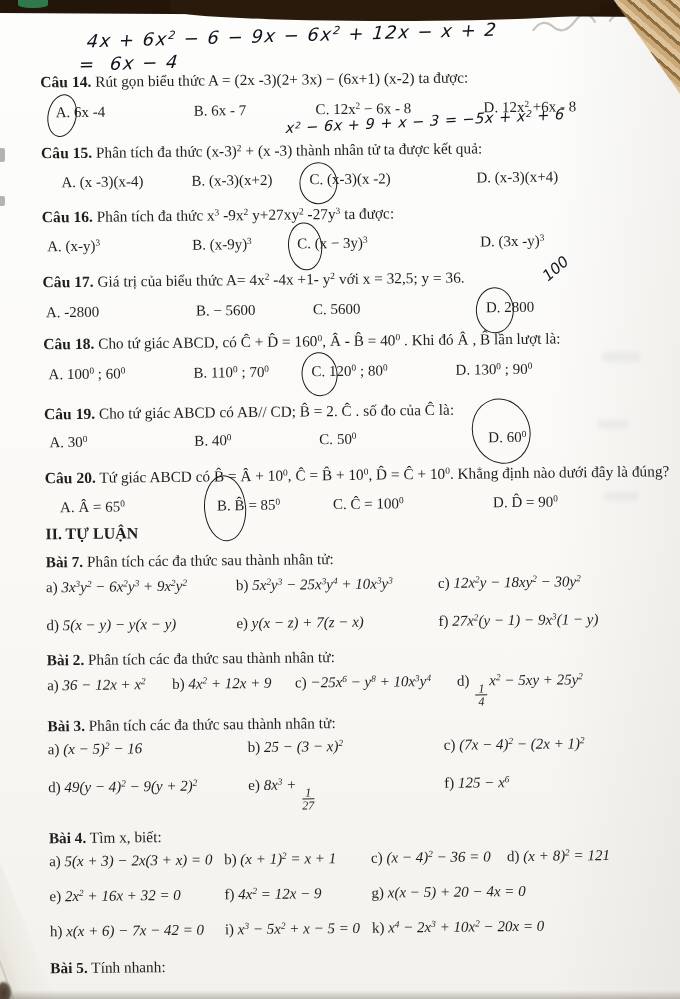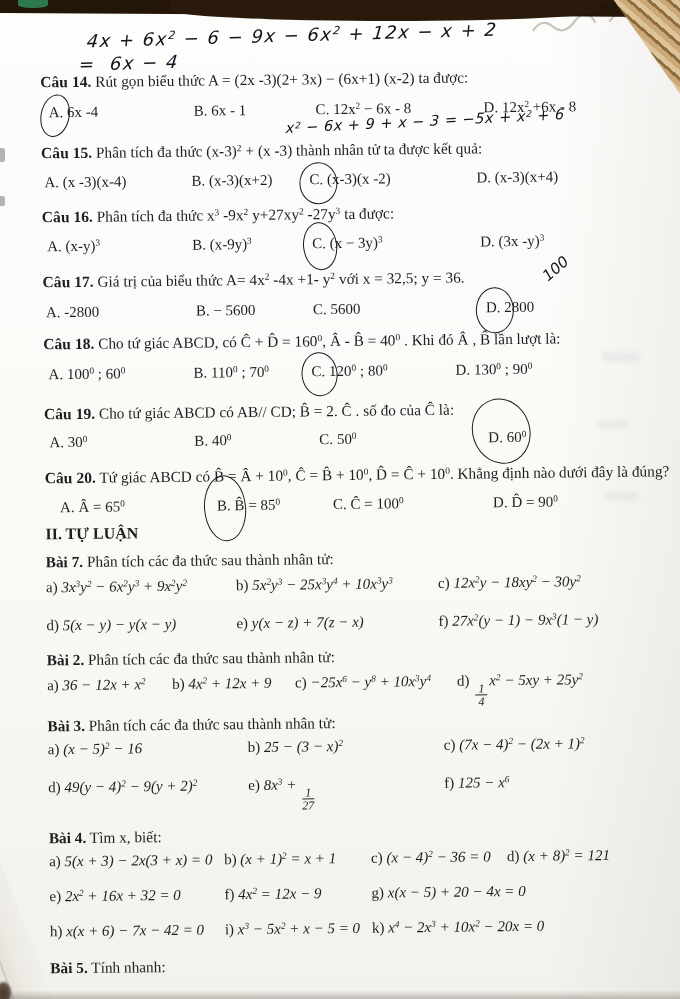--- a/index.html
+++ b/index.html
@@ -85,41 +85,41 @@
 <div id="content">
   <div class="hand proc" id="hand1">4x + 6x<sup>2</sup> − 6 − 9x − 6x<sup>2</sup> + 12x − x + 2</div>
   <div class="hand proc" id="hand2">=  6x − 4</div>
   <div class="hand proc" id="hand3">x<sup>2</sup> − 6x + 9 + x − 3 = −5x + x<sup>2</sup> + 6</div>
   <div class="hand proc" id="hand4">100</div>
 
   <div id="mc">
       <div>
         <div class="q-stem" style="top:70px"><b class="proc">Câu 14.</b> <span class="proc">Rút gọn biểu thức A = (2x -3)(2+ 3x) − (6x+1) (x-2) ta được:</span></div>
         <div class="q-opts" style="top:101px">
-          <span class="opt" style="left:8px"><span class="circle" style="width:27px;height:41px;left:-8px;top:-10px;transform:rotate(12deg)"></span><span class="proc">A.</span> <span class="proc">6x -4</span></span>
-          <span class="opt" style="left:153px"><span class="proc">B.</span> <span class="proc">6x - 1</span></span>
+          <span class="opt" style="left:15px"><span class="circle" style="width:27px;height:41px;left:-8px;top:-10px;transform:rotate(12deg)"></span><span class="proc">A.</span> <span class="proc">6x -4</span></span>
+          <span class="opt" style="left:153px"><span class="proc">B.</span> <span class="proc">6x - 7</span></span>
           <span class="opt" style="left:275px"><span class="proc">C.</span> <span class="proc">12x<sup>2</sup> − 6x - 8</span></span>
           <span class="opt" style="left:443px"><span class="proc">D.</span> <span class="proc">12x<sup>2</sup> +6x - 8</span></span>
         </div>
       </div>
       <div>
         <div class="q-stem" style="top:141px"><b class="proc">Câu 15.</b> <span class="proc">Phân tích đa thức (x-3)<sup>2</sup> + (x -3) thành nhân tử ta được kết quả:</span></div>
         <div class="q-opts" style="top:171px">
-          <span class="opt" style="left:3px"><span class="proc">A.</span> <span class="proc">(x -3)(x-4)</span></span>
+          <span class="opt" style="left:20px"><span class="proc">A.</span> <span class="proc">(x -3)(x-4)</span></span>
           <span class="opt" style="left:150px"><span class="proc">B.</span> <span class="proc">(x-3)(x+2)</span></span>
           <span class="opt" style="left:268px"><span class="circle" style="width:36px;height:40px;left:-10px;top:-9px;transform:rotate(0deg)"></span><span class="proc">C.</span> <span class="proc">(x-3)(x -2)</span></span>
           <span class="opt" style="left:435px"><span class="proc">D.</span> <span class="proc">(x-3)(x+4)</span></span>
         </div>
       </div>
       <div>
         <div class="q-stem" style="top:205px"><b class="proc">Câu 16.</b> <span class="proc">Phân tích đa thức x<sup>3</sup> -9x<sup>2</sup> y+27xy<sup>2</sup> -27y<sup>3</sup> ta được:</span></div>
         <div class="q-opts" style="top:235px">
           <span class="opt" style="left:5px"><span class="proc">A.</span> <span class="proc">(x-y)<sup>3</sup></span></span>
           <span class="opt" style="left:150px"><span class="proc">B.</span> <span class="proc">(x-9y)<sup>3</sup></span></span>
-          <span class="opt" style="left:270px"><span class="circle" style="width:32px;height:46px;left:-9px;top:-13px;transform:rotate(-6deg)"></span><span class="proc">C.</span> <span class="proc">(x − 3y)<sup>3</sup></span></span>
+          <span class="opt" style="left:255px"><span class="circle" style="width:32px;height:46px;left:-9px;top:-13px;transform:rotate(-6deg)"></span><span class="proc">C.</span> <span class="proc">(x − 3y)<sup>3</sup></span></span>
           <span class="opt" style="left:438px"><span class="proc">D.</span> <span class="proc">(3x -y)<sup>3</sup></span></span>
         </div>
       </div>
       <div>
         <div class="q-stem" style="top:270px"><b class="proc">Câu 17.</b> <span class="proc">Giá trị của biểu thức A= 4x<sup>2</sup> -4x +1- y<sup>2</sup> với x = 32,5; y = 36.</span></div>
         <div class="q-opts" style="top:301px">
           <span class="opt" style="left:3px"><span class="proc">A.</span> <span class="proc">-2800</span></span>
           <span class="opt" style="left:153px"><span class="proc">B.</span> <span class="proc">− 5600</span></span>
           <span class="opt" style="left:270px"><span class="proc">C.</span> <span class="proc">5600</span></span>
           <span class="opt" style="left:443px"><span class="circle" style="width:36px;height:44px;left:-10px;top:-12px;transform:rotate(0deg)"></span><span class="proc">D.</span> <span class="proc">2800</span></span>

